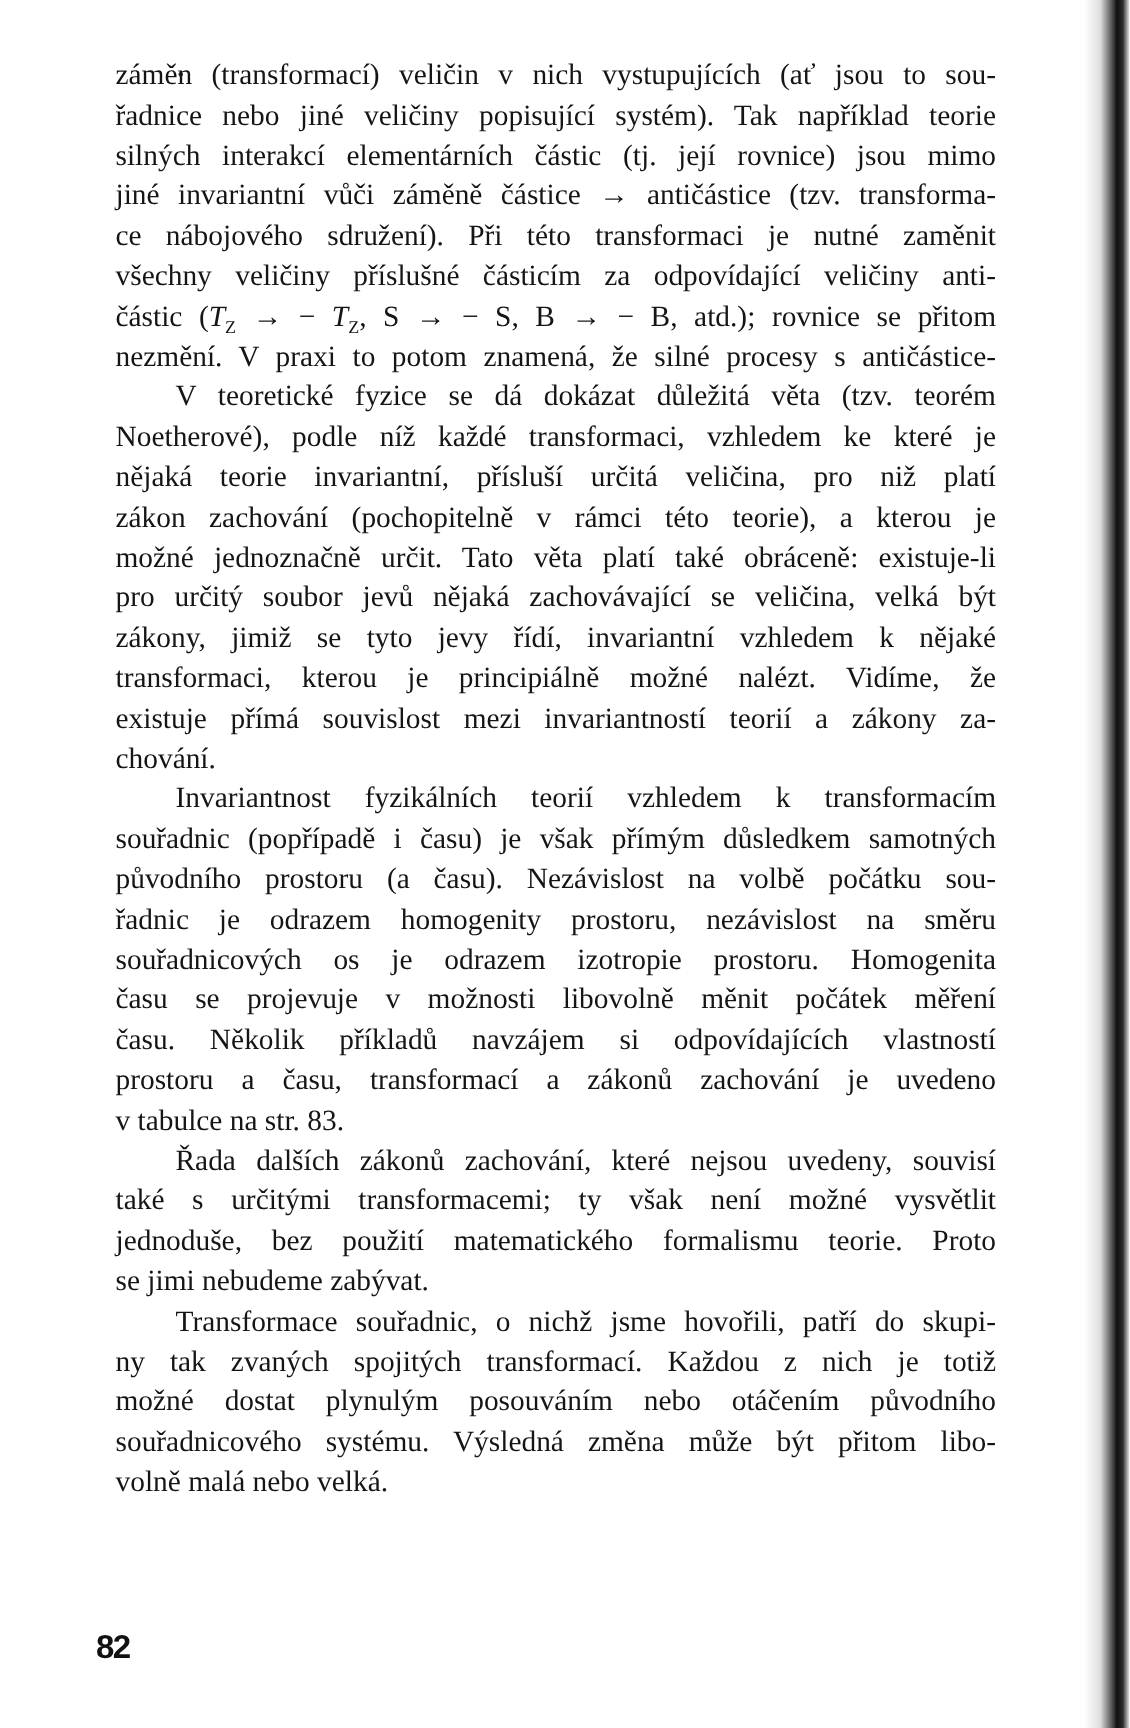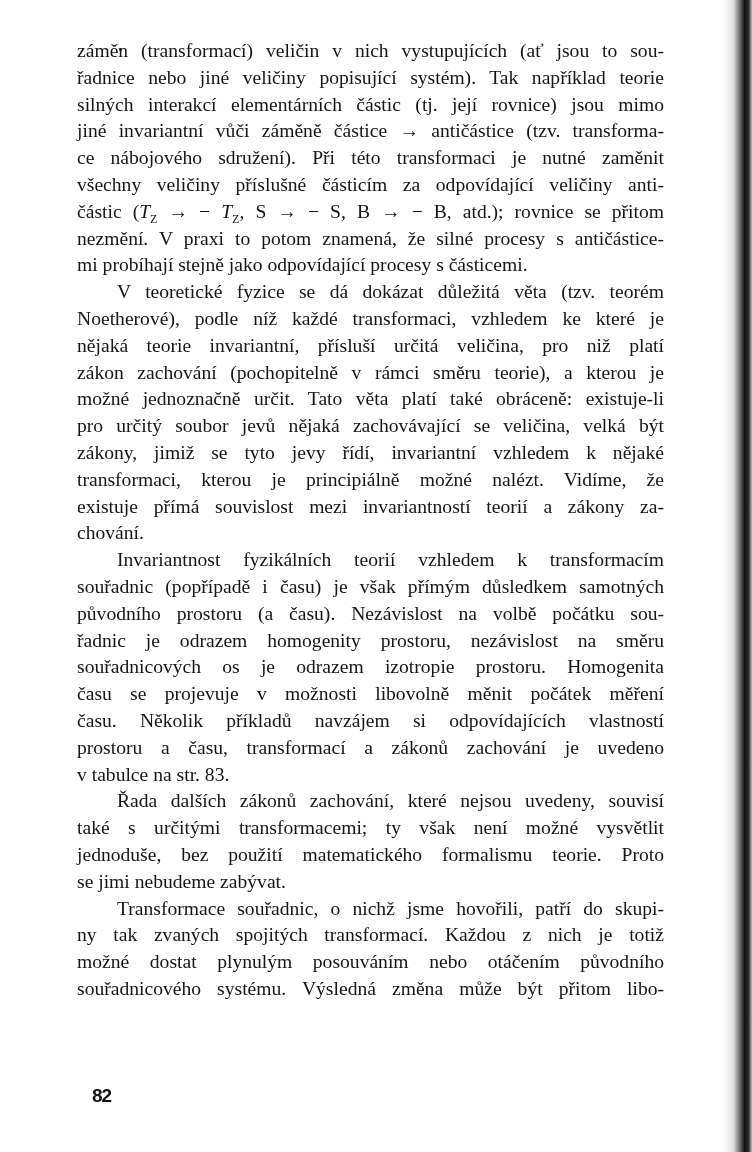--- a/index.html
+++ b/index.html
@@ -18,47 +18,46 @@
     font-family: "Liberation Serif", "DejaVu Serif", serif;
     font-size: 19.6px; line-height: 26.8px; color: #151515;
   }
   .line {
     display: block; height: 26.8px; white-space: nowrap;
     text-align: justify; text-align-last: justify;
   }
   .line.last { text-align-last: left; }
   .line.indent { padding-left: 40px; }
   .page-number {
-    position: absolute; left: 92px; top: 1085px;
+    position: absolute; left: 64px; top: 1085px;
     font-family: "Liberation Sans", "DejaVu Sans", sans-serif;
-    font-weight: bold; font-size: 19px; color: #111; letter-spacing: -1px;
+    font-weight: bold; font-size: 22px; color: #111; letter-spacing: -1px;
   }
 </style>
 </head>
 <body>
 
 <div class="page">
   <div class="speck"></div>
   <div class="text-block" id="text-block">
       <div>
         <span class="line">záměn (transformací) veličin v nich vystupujících (ať jsou to sou-</span>
         <span class="line">řadnice nebo jiné veličiny popisující systém). Tak například teorie</span>
         <span class="line">silných interakcí elementárních částic (tj. její rovnice) jsou mimo</span>
         <span class="line">jiné invariantní vůči záměně částice → antičástice (tzv. transforma-</span>
         <span class="line">ce nábojového sdružení). Při této transformaci je nutné zaměnit</span>
         <span class="line">všechny veličiny příslušné částicím za odpovídající veličiny anti-</span>
         <span class="line">částic (<i>T</i><sub style="font-size: 12px;">Z</sub> → − <i>T</i><sub style="font-size: 12px;">Z</sub>, S → − S, B → − B, atd.); rovnice se přitom</span>
         <span class="line">nezmění. V praxi to potom znamená, že silné procesy s antičástice-</span>
-        <span class="line last">mi probíhají stejně jako odpovídající procesy s částicemi.</span>
       </div>
       <div>
         <span class="line indent">V teoretické fyzice se dá dokázat důležitá věta (tzv. teorém</span>
         <span class="line">Noetherové), podle níž každé transformaci, vzhledem ke které je</span>
         <span class="line">nějaká teorie invariantní, přísluší určitá veličina, pro niž platí</span>
-        <span class="line">zákon zachování (pochopitelně v rámci směru teorie), a kterou je</span>
+        <span class="line">zákon zachování (pochopitelně v rámci této teorie), a kterou je</span>
         <span class="line">možné jednoznačně určit. Tato věta platí také obráceně: existuje-li</span>
         <span class="line">pro určitý soubor jevů nějaká zachovávající se veličina, velká být</span>
         <span class="line">zákony, jimiž se tyto jevy řídí, invariantní vzhledem k nějaké</span>
         <span class="line">transformaci, kterou je principiálně možné nalézt. Vidíme, že</span>
         <span class="line">existuje přímá souvislost mezi invariantností teorií a zákony za-</span>
         <span class="line last">chování.</span>
       </div>
       <div>
         <span class="line indent">Invariantnost fyzikálních teorií vzhledem k transformacím</span>
         <span class="line">souřadnic (popřípadě i času) je však přímým důsledkem samotných</span>
@@ -74,17 +73,18 @@
         <span class="line indent">Řada dalších zákonů zachování, které nejsou uvedeny, souvisí</span>
         <span class="line">také s určitými transformacemi; ty však není možné vysvětlit</span>
         <span class="line">jednoduše, bez použití matematického formalismu teorie. Proto</span>
         <span class="line last">se jimi nebudeme zabývat.</span>
       </div>
       <div>
         <span class="line indent">Transformace souřadnic, o nichž jsme hovořili, patří do skupi-</span>
         <span class="line">ny tak zvaných spojitých transformací. Každou z nich je totiž</span>
         <span class="line">možné dostat plynulým posouváním nebo otáčením původního</span>
         <span class="line">souřadnicového systému. Výsledná změna může být přitom libo-</span>
+        <span class="line last">volně malá nebo velká.</span>
       </div>
     </div>
   <div class="page-number">82</div>
   <div class="binding-edge"></div>
 </div>
 
 </body></html>

